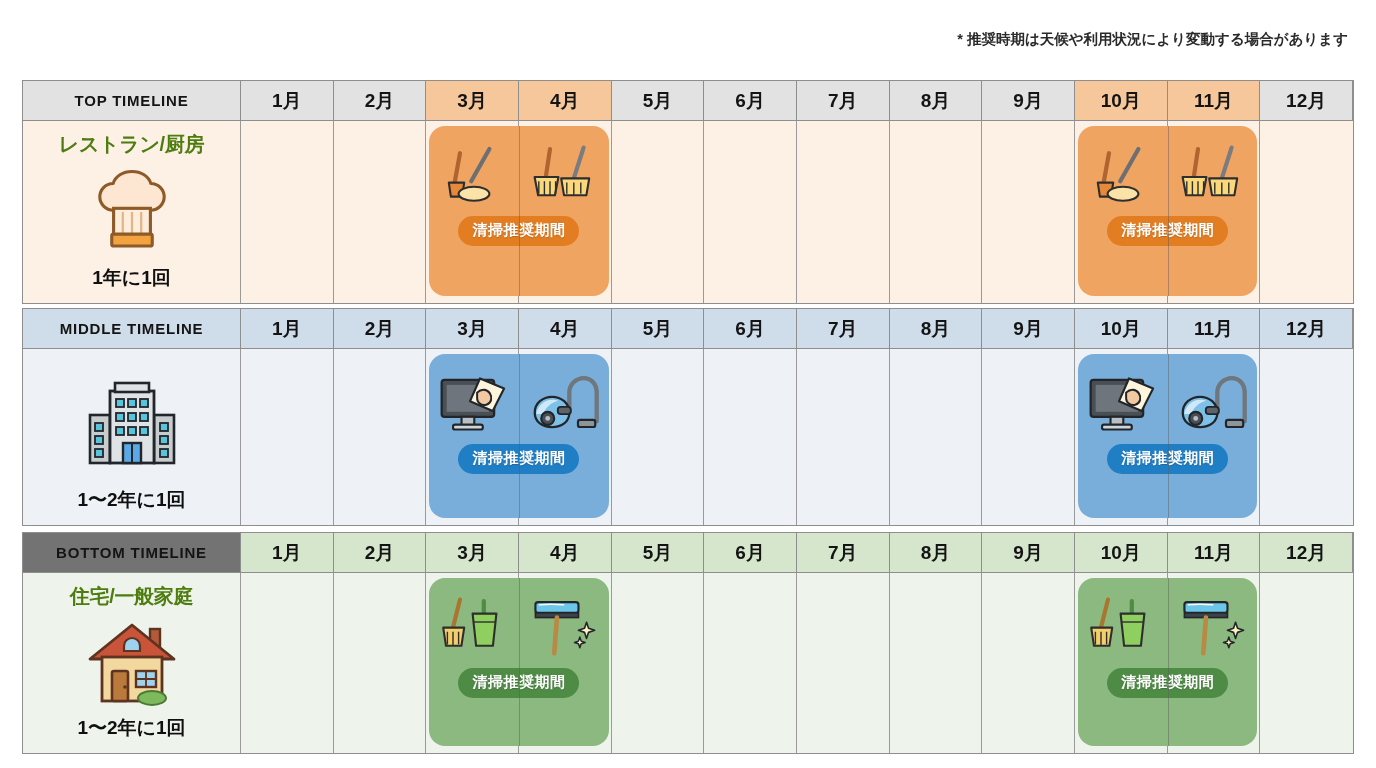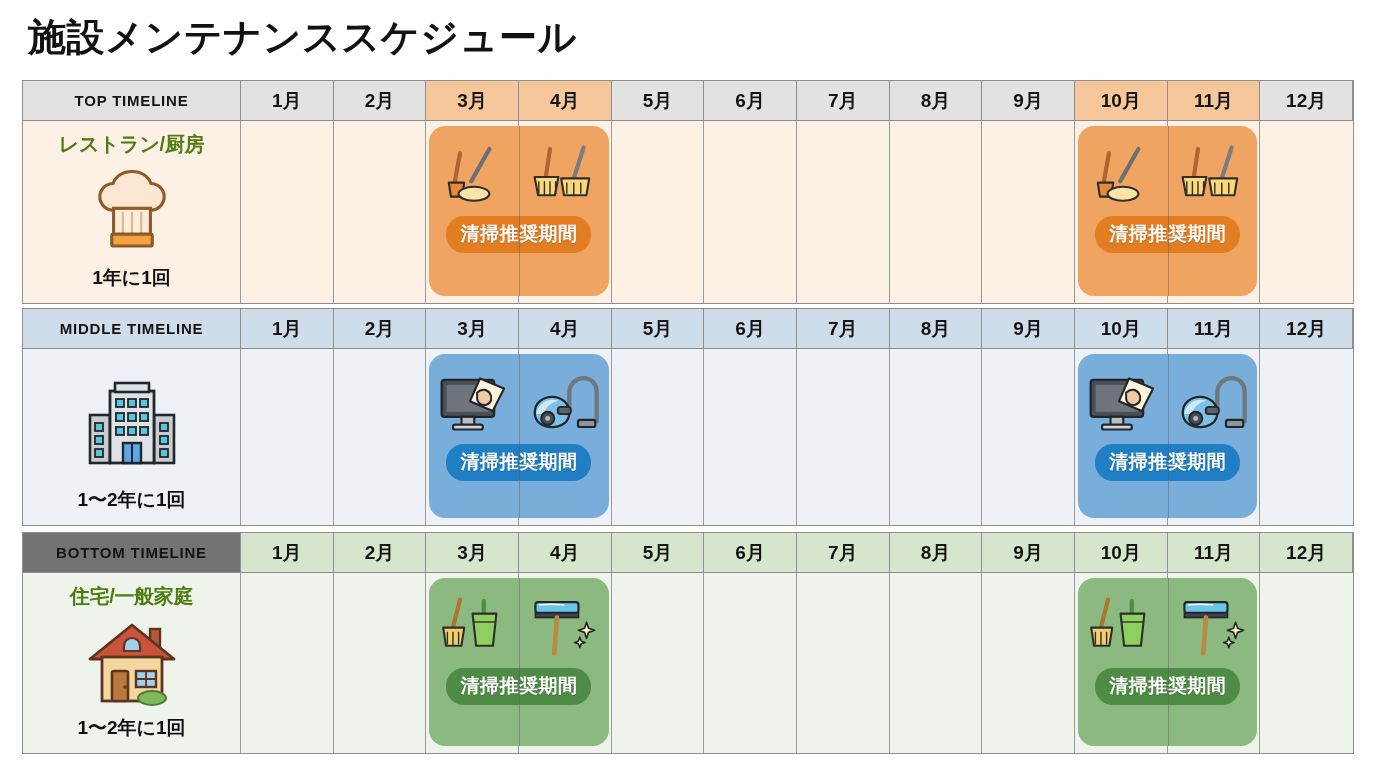--- a/index.html
+++ b/index.html
@@ -134,21 +134,21 @@
     width: 100%;
     justify-content: space-around;
     align-items: flex-end;
     margin-top: 14px;
     height: 72px;
   }
   .band-badge {
     margin-top: 4px;
     padding: 5px 14px 6px 14px;
     border-radius: 18px;
-    font-size: 19px;
+    font-size: 15px;
     font-weight: 700;
     color: #ffffff;
     white-space: nowrap;
     letter-spacing: 0.5px;
     text-shadow: 0 1px 1px rgba(0,0,0,0.18);
   }
   .band-divider {
     position: absolute;
     top: 0;
     bottom: 0;
@@ -157,21 +157,21 @@
     background: rgba(90,90,90,0.45);
     z-index: 3;
   }
 
   .icon-svg { display: block; }
 </style>
 </head>
 <body>
 
 <div class="page-header">
-  <div class="page-title">施設メンテナンススケジュール</div>
+  <div class="header-note">* 推奨時期は天候や利用状況により変動する場合があります</div>
 </div>
 
 <div class="timeline-wrap" id="tl-0">
     <div class="tl-grid">
       <div class="tl-head-cell tl-head-label" style="background: rgb(226, 226, 226);">TOP TIMELINE</div>
       <div class="tl-head-cell" style="background: rgb(226, 226, 226);">1月</div>
       <div class="tl-head-cell" style="background: rgb(226, 226, 226);">2月</div>
       <div class="tl-head-cell" style="background: rgb(246, 199, 154);">3月</div>
       <div class="tl-head-cell" style="background: rgb(246, 199, 154);">4月</div>
       <div class="tl-head-cell" style="background: rgb(226, 226, 226);">5月</div>

